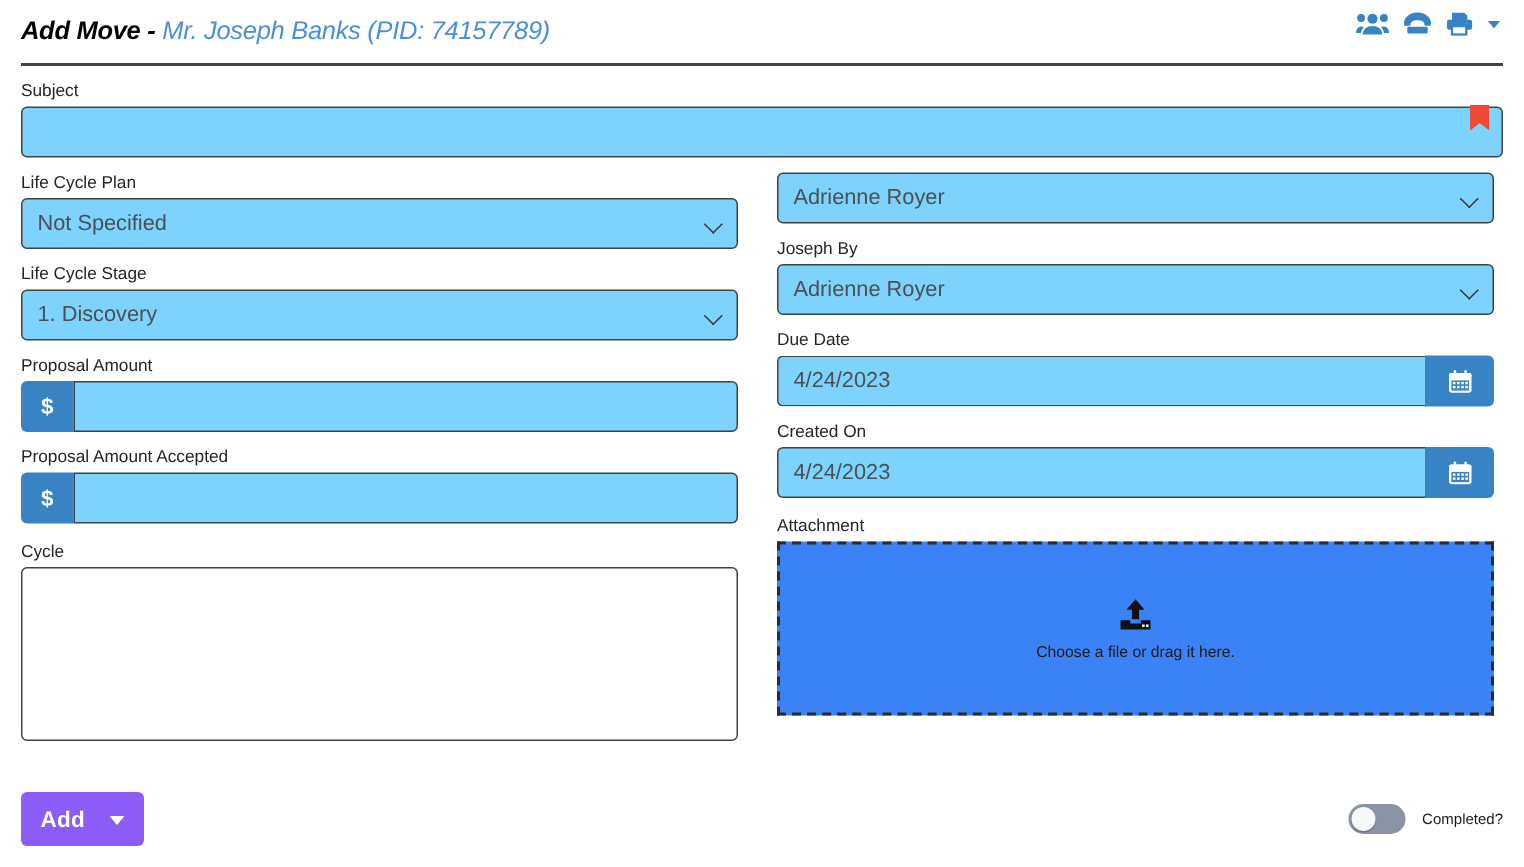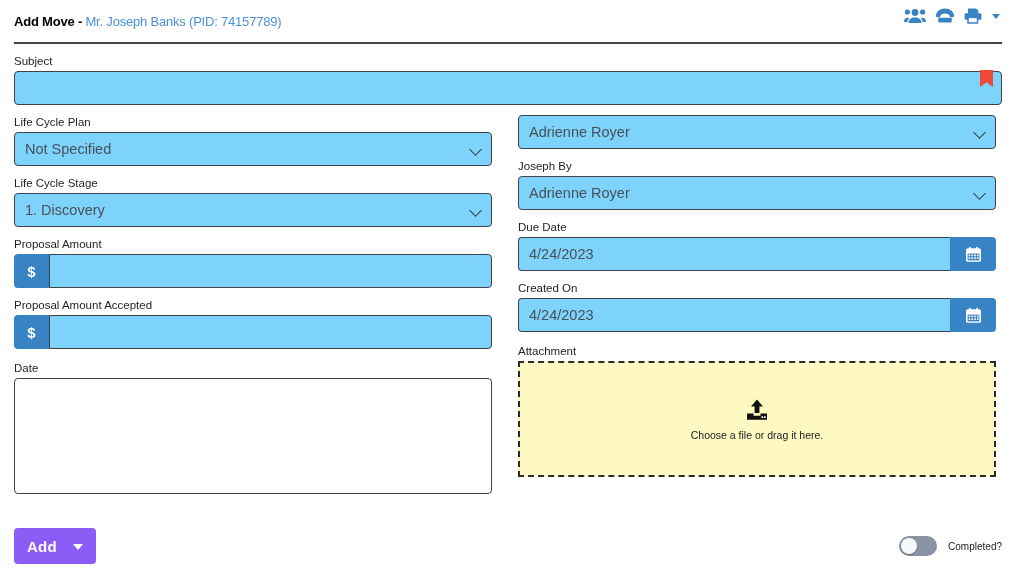--- a/index.html
+++ b/index.html
@@ -19,25 +19,26 @@
   
   .header {
     position: relative;
     height: 44px;
     display: flex;
     align-items: center;
     border-bottom: 2px solid #3e4349;
     padding: 0 2px 0 0;
   }
   .title {
-    font-size: 13px;
+    font-size: 17px;
     font-weight: bold;
     color: #000000;
     letter-spacing: -0.2px;
     white-space: nowrap;
+    font-style: italic;
   }
   .title .subject-name {
     color: #4a90d9;
     font-weight: normal;
   }
   .header-icons {
     position: absolute;
     right: 2px;
     top: 7px;
     display: flex;
@@ -157,21 +158,21 @@
     padding: 6px 10px;
     resize: none;
     outline: none;
   }
 
   
   .dropzone {
     width: 100%;
     height: 116px;
     border: 2px dashed #2b2b2b;
-    background: #fef9c3;
+    background: #3b82f6;
     display: flex;
     flex-direction: column;
     align-items: center;
     justify-content: center;
     gap: 5px;
   }
   .dropzone .dz-text {
     font-size: 10.5px;
     color: #1b1b1b;
   }
@@ -316,21 +317,21 @@
 
         <div class="field">
           <label class="label">Proposal Amount Accepted</label>
           <div class="igroup">
             <span class="prefix-money">$</span>
             <input class="input with-prefix" type="text" placeholder="" style="">
           </div>
         </div>
 
         <div class="field" style="margin-top:12px;">
-          <label class="label">Date</label>
+          <label class="label">Cycle</label>
           <textarea class="note" placeholder="" style=""></textarea>
         </div>
 
       </div>
 
       <div class="col">
 
         <div class="field">
           <div class="select-wrap">
             <select class="input">

